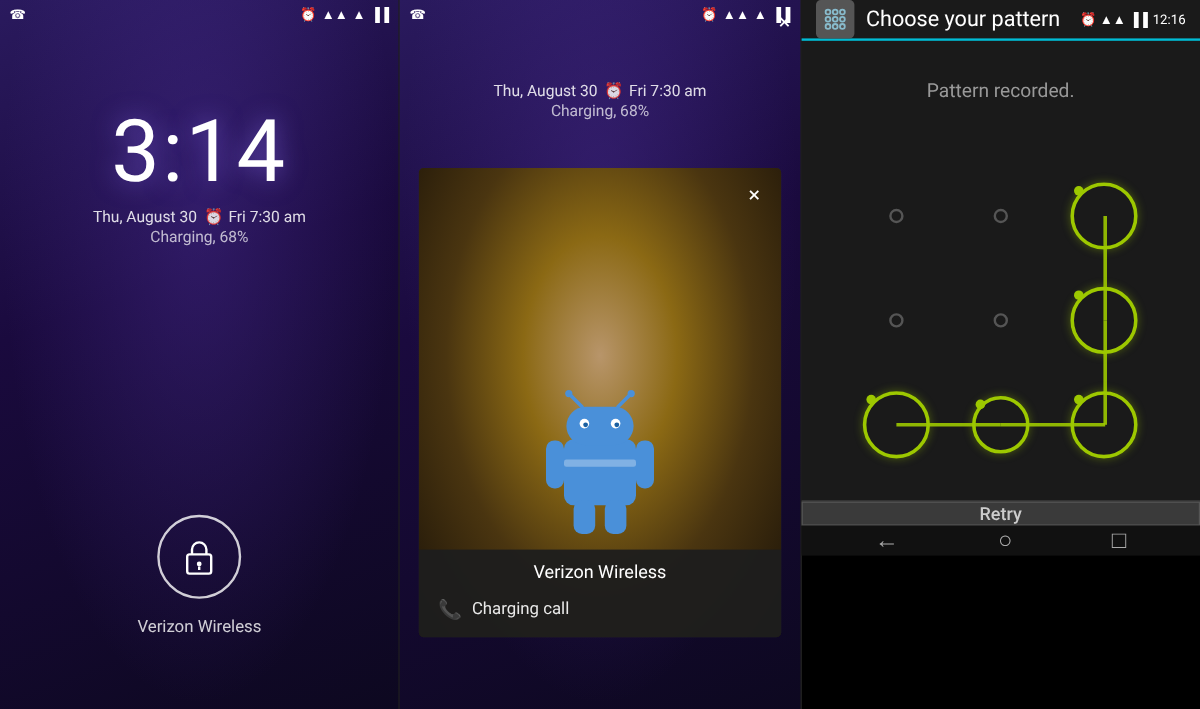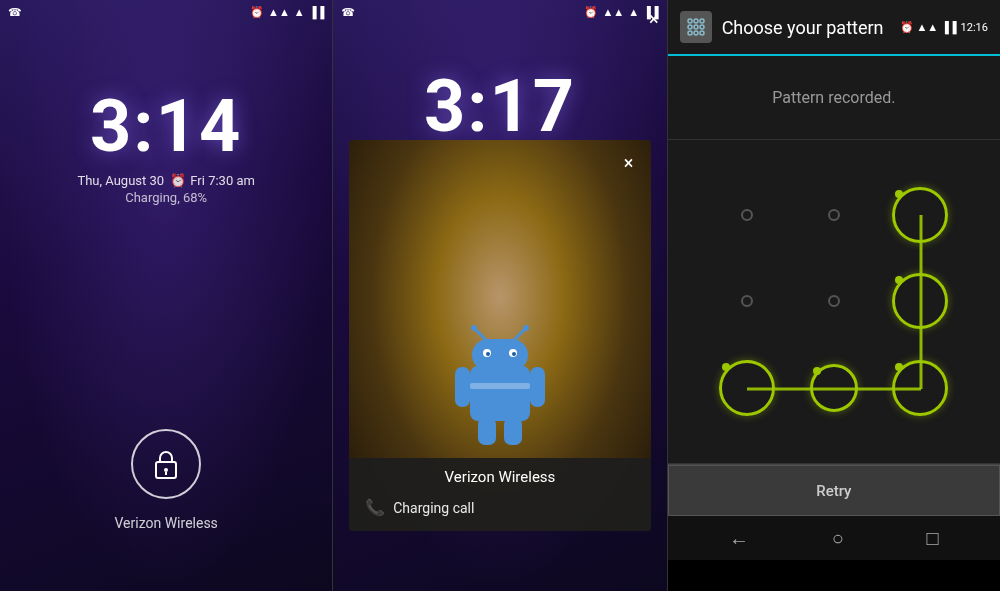--- a/index.html
+++ b/index.html
@@ -49,21 +49,21 @@
       font-size: 11px;
     }
     .time-display {
       text-align: center;
       margin-top: 60px;
       position: relative;
       z-index: 2;
     }
     .time-large {
       font-size: 72px;
-      font-weight: 700;
+      font-weight: 400;
       color: white;
       letter-spacing: 2px;
       text-shadow: 0 0 20px rgba(150,120,255,0.5);
     }
     .date-row {
       display: flex;
       align-items: center;
       justify-content: center;
       gap: 6px;
       margin-top: 4px;
@@ -186,21 +186,21 @@
       padding: 4px 0;
     }
     .emergency-text {
       color: rgba(255,255,255,0.9);
       font-size: 14px;
     }
 
     
     .panel3 {
       width: 333px;
-      height: 560px;
+      height: 461px;
       background: #1a1a1a;
       display: flex;
       flex-direction: column;
       position: relative;
     }
     .pattern-header {
       height: 56px;
       background: #1a1a1a;
       border-bottom: 2px solid #00bcd4;
       display: flex;
@@ -379,21 +379,20 @@
     <span class="status-icon">☎</span>
     <div class="status-icons">
       <span class="status-icon">⏰</span>
       <span class="status-icon">▲▲</span>
       <span class="status-icon">▲</span>
       <span class="status-icon">▐▐</span>
     </div>
   </div>
 
   <div class="time-display2">
-    <div class="time-large">3:17</div>
     <div class="date-row">
       <span>Thu, August 30</span>
       <div class="date-info">
         <span>⏰</span>
         <span>Fri 7:30 am</span>
       </div>
     </div>
     <div style="text-align:center; color:rgba(255,255,255,0.7); font-size:13px; margin-top:2px;">Charging, 68%</div>
   </div>
 

